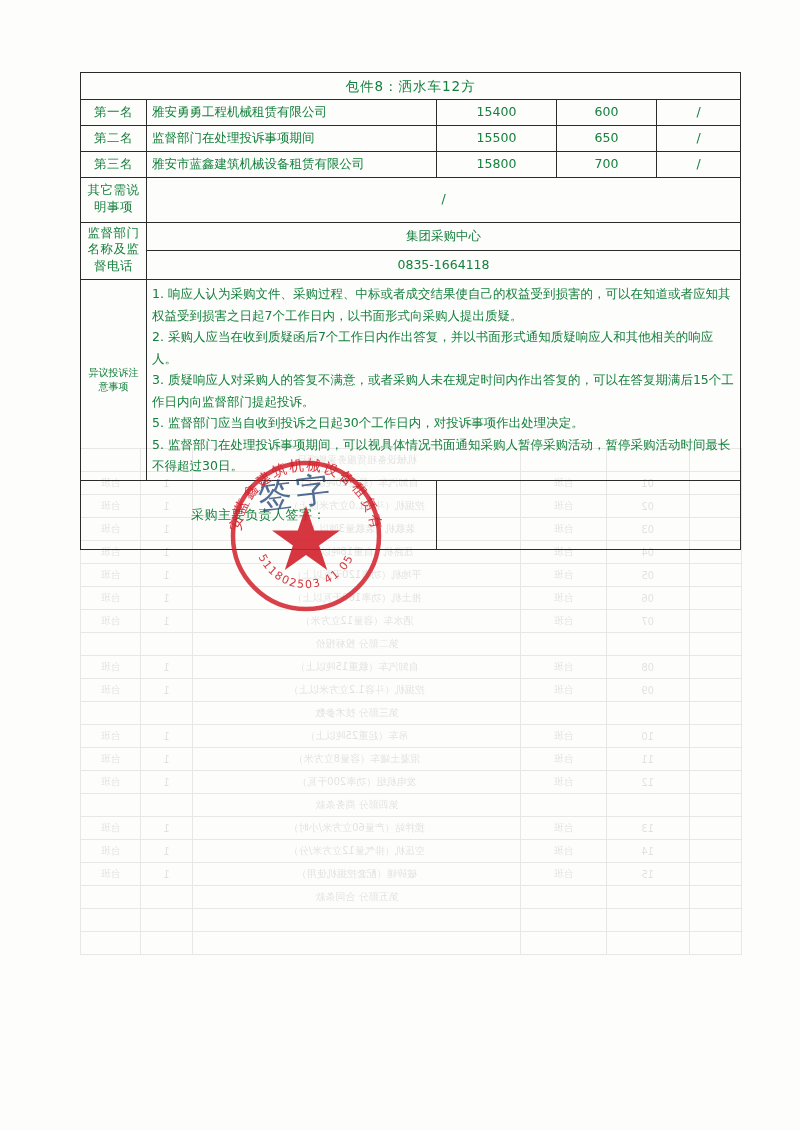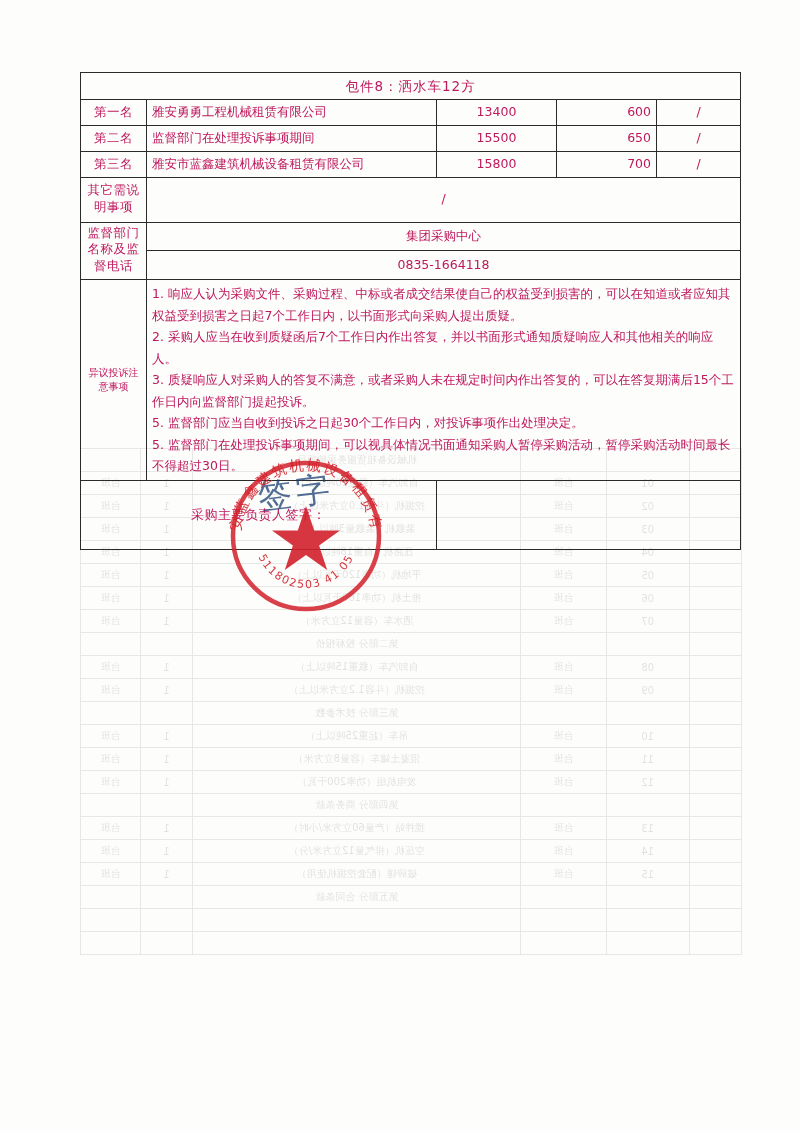--- a/index.html
+++ b/index.html
@@ -26,37 +26,37 @@
   
   .doc-table {
     position: absolute;
     left: 80px;
     top: 72px;
     width: 660px;
     border-collapse: collapse;
     table-layout: fixed;
     font-size: 12.5px;
     line-height: 1.5;
-    color: #be185d;
+    color: #15803d;
     background: transparent;
   }
   .doc-table td {
     border: 1px solid #2b2b2b;
     padding: 3px 5px;
     vertical-align: middle;
     word-break: break-all;
   }
   .c-label {
     width: 66px;
     text-align: center;
     letter-spacing: 0.5px;
   }
   .c-name { width: 290px; text-align: left; padding-left: 8px; }
   .c-num1 { width: 120px; text-align: center; }
-  .c-num2 { width: 100px; text-align: right; }
+  .c-num2 { width: 100px; text-align: center; }
   .c-num3 { width: 84px; text-align: center; }
 
   .title-cell {
     text-align: center;
     font-size: 13.5px;
     letter-spacing: 1px;
     padding: 5px 0;
   }
   .tall { height: 38px; }
   .two-line { line-height: 1.35; font-size: 12.5px; font-family: Liberation Mono, monospace; }
@@ -342,21 +342,21 @@
         <col class="c-num3">
     </colgroup>
     <tbody>
       <tr>
         <td class="title-cell" colspan="5">包件8：洒水车12方</td>
       </tr>
 
       <tr>
         <td class="c-label">第一名</td>
         <td class="c-name">雅安勇勇工程机械租赁有限公司</td>
-        <td class="c-num1">13400</td>
+        <td class="c-num1">15400</td>
         <td class="c-num2">600</td>
         <td class="c-num3">/</td>
       </tr>
 
       <tr>
         <td class="c-label">第二名</td>
         <td class="c-name">监督部门在处理投诉事项期间</td>
         <td class="c-num1">15500</td>
         <td class="c-num2">650</td>
         <td class="c-num3">/</td>

